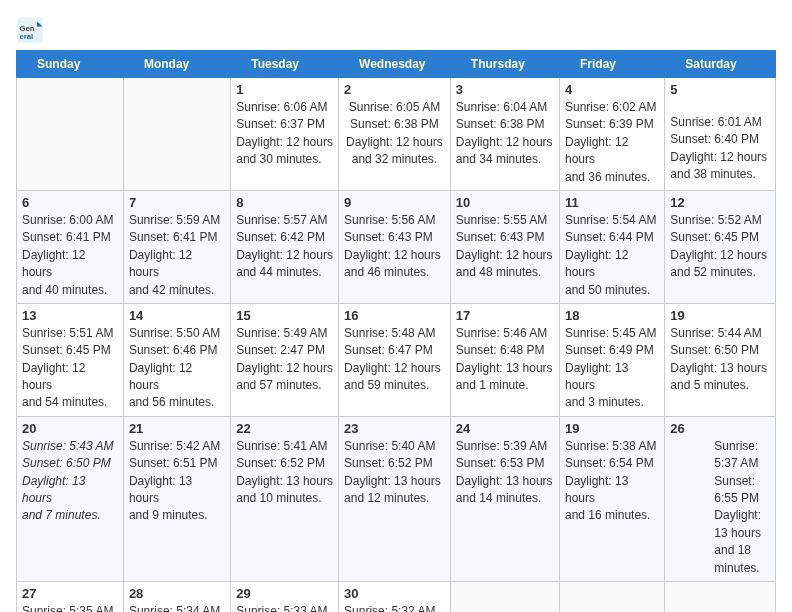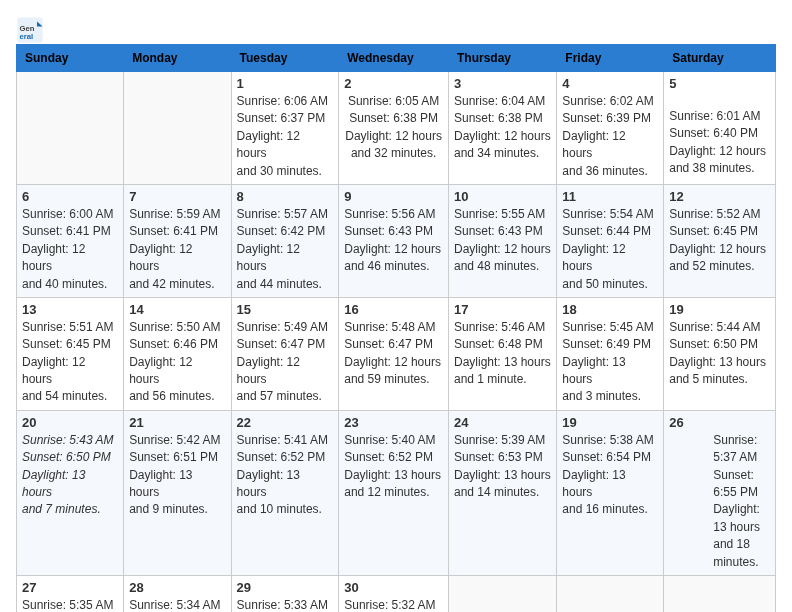--- a/index.html
+++ b/index.html
@@ -7,20 +7,21 @@
       font-family: Arial, sans-serif;
       background: #fff;
       width: 792px;
       min-height: 612px;
       padding: 16px;
     }
     .header {
       display: flex;
       align-items: flex-start;
       justify-content: space-between;
+      margin-bottom: 6px;
     }
     .logo {
       display: flex;
       align-items: center;
     }
     .logo-text {
       display: flex;
       flex-direction: column;
       font-size: 14px;
       font-weight: bold;
@@ -46,22 +47,22 @@
       color: #333;
       font-weight: bold;
     }
     .calendar {
       width: 100%;
       border-collapse: collapse;
       font-size: 10.5px;
     }
     .calendar thead tr th {
       background: #2a7dd1;
-      color: #000000;
-      padding: 6px 8px;
+      color: #fef9c3;
+      padding: 6px 20px;
       text-align: left;
       font-size: 12px;
       font-weight: bold;
       border: 1px solid #2a7dd1;
     }
     .calendar tbody tr td {
       vertical-align: top;
       border: 1px solid #ccc;
       padding: 4px 5px;
       width: 113px;
@@ -223,21 +224,21 @@
         <td>
           <span class="day-number">14</span>
           <div class="day-info" style="white-space: pre-line;">Sunrise: 5:50 AM
 Sunset: 6:46 PM
 Daylight: 12 hours
 and 56 minutes.</div>
         </td>
         <td>
           <span class="day-number">15</span>
           <div class="day-info" style="white-space: pre-line;">Sunrise: 5:49 AM
-Sunset: 6:47 PM
+Sunset: 2:47 PM
 Daylight: 12 hours
 and 57 minutes.</div>
         </td>
         <td>
           <span class="day-number">16</span>
           <div class="day-info" style="white-space: pre-line;">Sunrise: 5:48 AM
 Sunset: 6:47 PM
 Daylight: 12 hours
 and 59 minutes.</div>
         </td>

